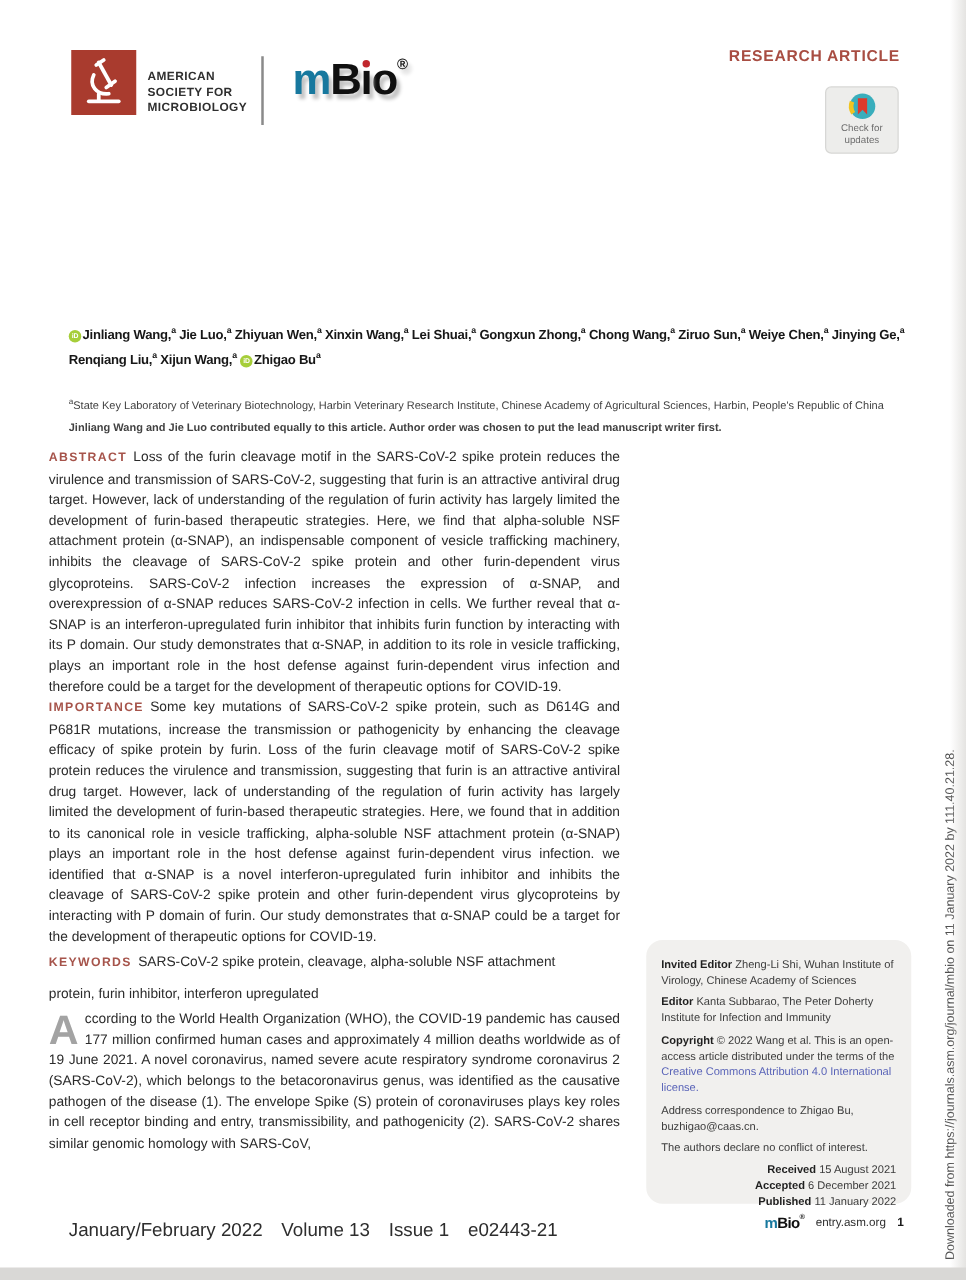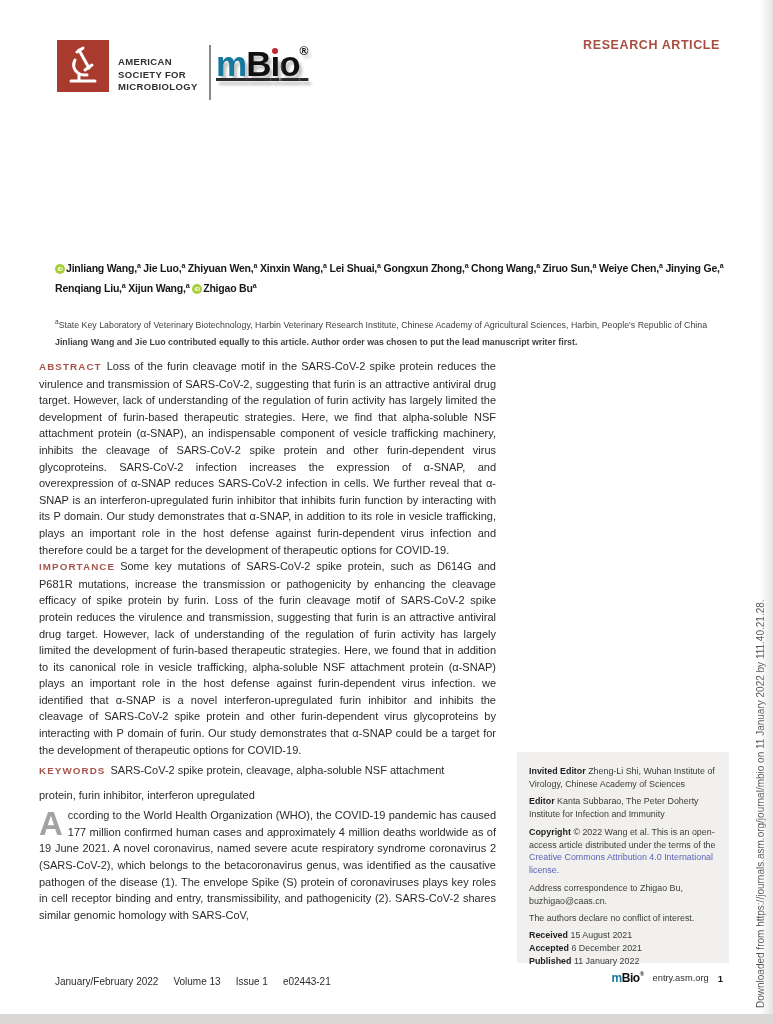--- a/index.html
+++ b/index.html
@@ -5,22 +5,22 @@
   html,body{margin:0;padding:0;background:#fff;}
   #page{position:relative;width:773px;height:1024px;background:#fff;overflow:hidden;
         font-family:"Liberation Sans",sans-serif;color:#2b2b2b;}
 
   
   .asm-logo{position:absolute;left:57px;top:40px;width:52px;height:52px;background:#a93b2e;}
   .asm-logo svg{position:absolute;left:8px;top:6px;}
   .asm-text{position:absolute;left:118px;top:56px;font-size:9.5px;font-weight:bold;
             letter-spacing:.35px;line-height:12.5px;color:#2f2f2f;}
   .logo-divider{position:absolute;left:209px;top:45px;width:1.5px;height:55px;background:#8a8a8a;}
-  .mbio{position:absolute;left:216px;top:44px;font-size:35px;font-weight:bold;letter-spacing:-1px;
-        text-shadow:3px 4px 3px #c2c2c2;white-space:nowrap;text-decoration:underline;}
+  .mbio{position:absolute;left:234px;top:44px;font-size:35px;font-weight:bold;letter-spacing:-1px;
+        text-shadow:3px 4px 3px #c2c2c2;white-space:nowrap;}
   .mbio .m{color:#17789e;}
   .mbio .blk{color:#101010;}
   .mbio .iwrap{position:relative;color:#101010;}
   .mbio .iwrap::after{content:"";position:absolute;width:6px;height:6px;border-radius:50%;
         background:#c1272d;top:4px;left:50%;margin-left:-3px;}
   .mbio .reg{font-size:12px;vertical-align:top;color:#101010;letter-spacing:0;}
   .research-article{position:absolute;right:53px;top:38px;color:#a84d42;font-weight:bold;
         font-size:12.5px;letter-spacing:.6px;margin-left:40px;}
   .crossmark{position:absolute;left:660px;top:69px;width:57px;height:52px;background:#ededeb;
         border:1px solid #d7d7d5;border-radius:5px;text-align:center;cursor:pointer;}
@@ -46,28 +46,28 @@
   .sec-label{color:#a6544b;font-weight:bold;font-size:9.8px;letter-spacing:1.1px;margin-right:5px;}
   .main-col p{margin:0;}
   .p-abstract{margin-bottom:8px;}
   .p-importance{margin-bottom:9px;}
   .p-keywords{text-align:left;line-height:24px;margin-bottom:12px;width:440px;}
   .drop-cap{float:left;font-size:33px;line-height:29px;font-weight:bold;color:#a3a3a3;
          margin:2px 5px 0 0;}
 
   
   .meta-box{position:absolute;left:517px;top:752px;width:212px;height:211px;background:#f1f0ee;
-         box-sizing:border-box;padding:13px 12px 10px;font-size:8.9px;line-height:12.9px;color:#3c3c3c;}
+         box-sizing:border-box;padding:13px 12px 10px;font-size:8.9px;line-height:12.9px;color:#3c3c3c;border-radius:13px;}
   .meta-box p{margin:0 0 4.5px;}
-  .meta-box p.tight{margin:0;}
+  .meta-box p.tight{margin:0;text-align:right;}
   .meta-box b{color:#1f1f1f;}
   .meta-box .link{color:#5a64b8;text-decoration:none;cursor:pointer;}
 
   
-  .footer-left{position:absolute;left:55px;top:976px;font-size:10px;color:#2d2d2d;
+  .footer-left{position:absolute;left:55px;top:976px;font-size:15px;color:#2d2d2d;
          display:flex;gap:15px;}
   .footer-right{position:absolute;right:50px;top:971px;display:flex;align-items:center;gap:9px;}
   .mbio-mini{font-size:12px;font-weight:bold;letter-spacing:-.5px;}
   .mbio-mini .m{color:#17789e;}
   .mbio-mini .blk{color:#101010;}
   .mbio-mini .reg{font-size:6px;vertical-align:top;}
   .footer-url{font-size:9.3px;color:#2d2d2d;}
   .footer-page{font-size:9.5px;font-weight:bold;color:#1b1b1b;}
 
   
@@ -98,20 +98,31 @@
   <div class="asm-text">
     <div>AMERICAN</div>
     <div>SOCIETY FOR</div>
     <div>MICROBIOLOGY</div>
   </div>
   <div class="logo-divider"></div>
   <div class="mbio"><span class="m">m</span><span class="blk">B</span><span class="iwrap">ı</span><span class="blk">o</span><span class="reg">®</span></div>
 
   <div class="research-article">RESEARCH ARTICLE</div>
 
+  <div class="crossmark">
+    <svg width="26" height="26" viewBox="0 0 28 28">
+      <circle cx="14" cy="13" r="11" fill="#39aebc"></circle>
+      <path d="M6 19 A 11 11 0 0 1 5 9" stroke="#f0c420" stroke-width="4" fill="none"></path>
+      <path d="M10 6 h8 v14 l-4 -4 l-4 4 z" fill="#dd3a2c"></path>
+    </svg>
+    <div class="cm-txt">
+      <div>Check for</div>
+      <div>updates</div>
+    </div>
+  </div>
 
 
   <div class="authors"><span class="orcid">iD</span><span>Jinliang Wang,<sup>a</sup></span> <span>Jie Luo,<sup>a</sup></span> <span>Zhiyuan Wen,<sup>a</sup></span> <span>Xinxin Wang,<sup>a</sup></span> <span>Lei Shuai,<sup>a</sup></span> <span>Gongxun Zhong,<sup>a</sup></span> <span>Chong Wang,<sup>a</sup></span> <span>Ziruo Sun,<sup>a</sup></span> <span>Weiye Chen,<sup>a</sup></span> <span>Jinying Ge,<sup>a</sup></span> <span>Renqiang Liu,<sup>a</sup></span> <span>Xijun Wang,<sup>a</sup></span> <span class="orcid">iD</span><span>Zhigao Bu<sup>a</sup></span> </div>
 
   <div class="affiliation"><sup>a</sup><span>State Key Laboratory of Veterinary Biotechnology, Harbin Veterinary Research Institute, Chinese Academy of Agricultural Sciences, Harbin, People's Republic of China</span></div>
 
   <div class="contrib-note">Jinliang Wang and Jie Luo contributed equally to this article. Author order was chosen to put the lead manuscript writer first.</div>
 
   <div class="main-col">
     <p class="p-abstract"><span class="sec-label">ABSTRACT</span><span>Loss of the furin cleavage motif in the SARS-CoV-2 spike protein reduces the virulence and transmission of SARS-CoV-2, suggesting that furin is an attractive antiviral drug target. However, lack of understanding of the regulation of furin activity has largely limited the development of furin-based therapeutic strategies. Here, we find that alpha-soluble NSF attachment protein (α-SNAP), an indispensable component of vesicle trafficking machinery, inhibits the cleavage of SARS-CoV-2 spike protein and other furin-dependent virus glycoproteins. SARS-CoV-2 infection increases the expression of α-SNAP, and overexpression of α-SNAP reduces SARS-CoV-2 infection in cells. We further reveal that α-SNAP is an interferon-upregulated furin inhibitor that inhibits furin function by interacting with its P domain. Our study demonstrates that α-SNAP, in addition to its role in vesicle trafficking, plays an important role in the host defense against furin-dependent virus infection and therefore could be a target for the development of therapeutic options for COVID-19.</span></p>

